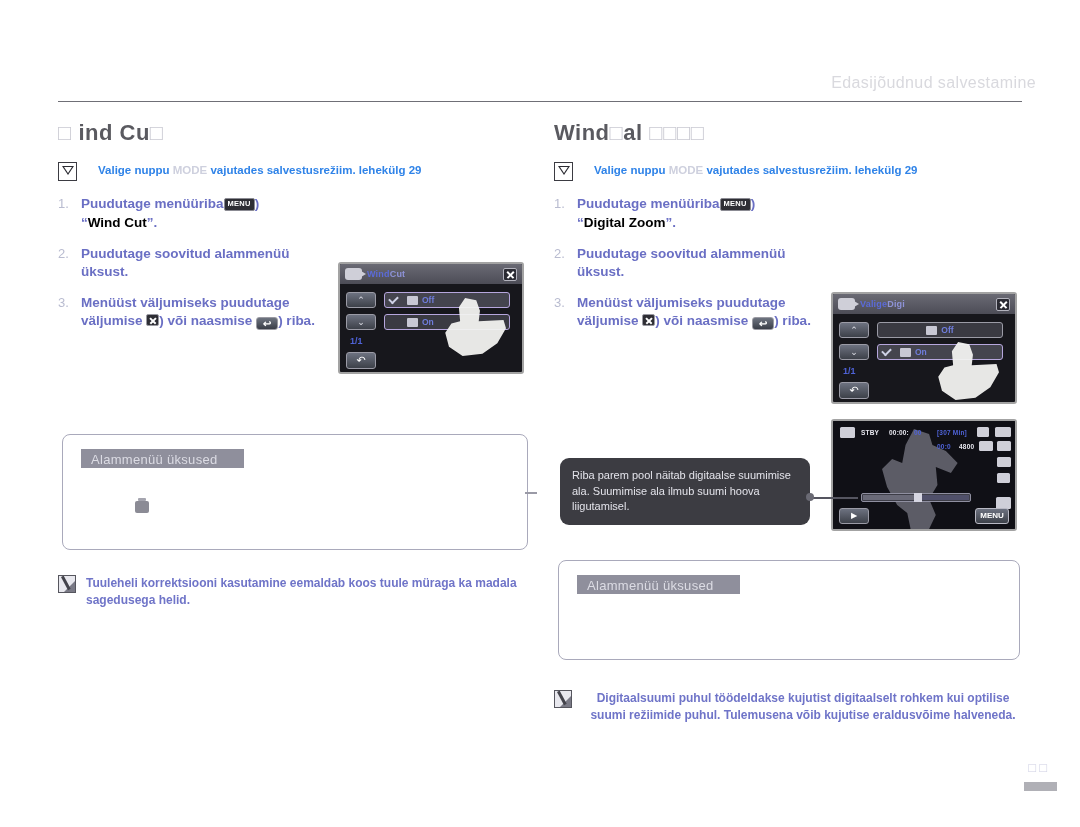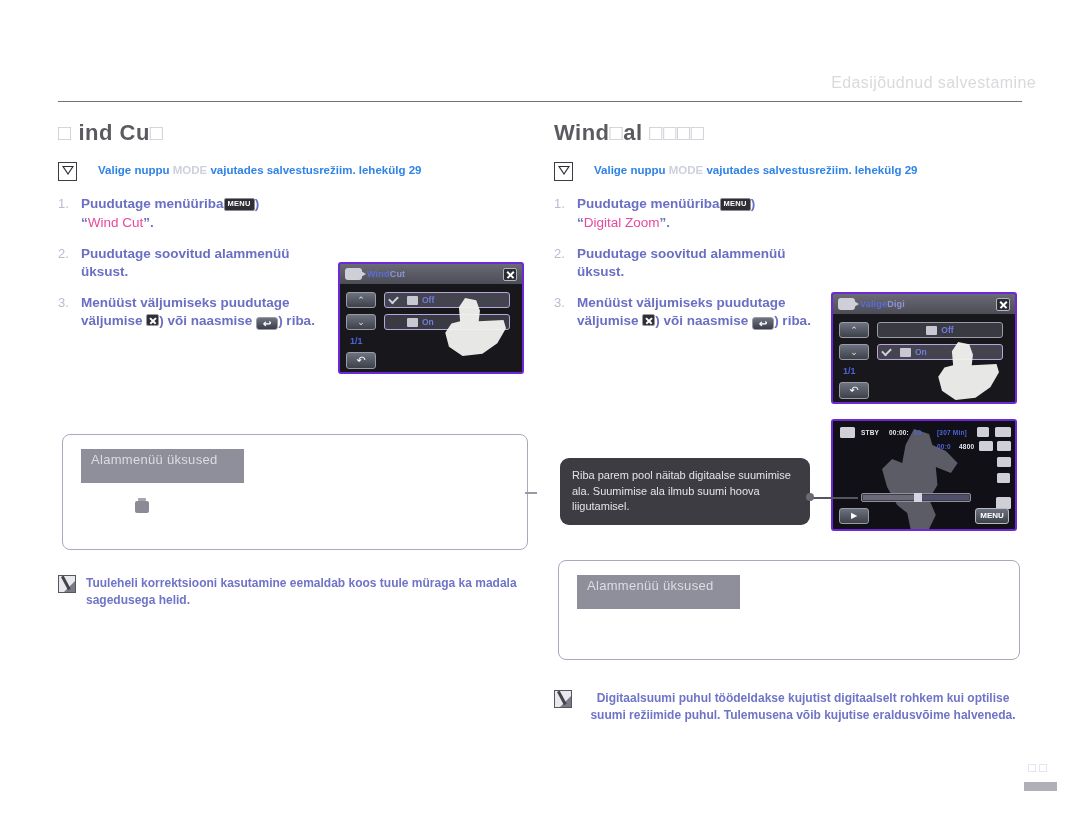--- a/index.html
+++ b/index.html
@@ -88,21 +88,21 @@
     font-size:11.5px; font-weight:bold; color:#2f83e8; line-height:1.3;
     padding-top:2px;
   }
   .mode-text .ghost { color:#ced0de; font-weight:bold; }
 
   
   .steps { margin-top:14px; width:270px; }
   .step { display:flex; gap:7px; margin-bottom:13px; }
   .step-num { color:#b9bcd0; font-size:13px; line-height:1.35; flex:0 0 16px; }
   .step-body { font-size:13.5px; line-height:1.35; color:#6a6fc4; font-weight:bold; }
-  .step-body .q { color:#ec4899; font-weight:normal;}
+  .step-body .q { color:#000000; font-weight:bold;}
   .step-body .qmark{ color:#6a6fc4; }
 
   .chip {
     display:inline-block;
     background:#2e2e34;
     color:#fff;
     font-size:7.5px;
     font-weight:bold;
     letter-spacing:.3px;
     padding:1px 3px 1px 3px;
@@ -136,21 +136,21 @@
     color:#fff;
     font-size:10px;
     text-align:center;
     line-height:12px;
   }
 
   
   .lcd {
     position:absolute;
     background:#17171c;
-    border:2px solid #6d28d9;
+    border:2px solid #a3a3a3;
     border-radius:3px;
     overflow:hidden;
   }
   .lcd-bar {
     height:20px;
     background:linear-gradient(#6a6a74,#4c4c56);
     display:flex; align-items:center;
     padding:0 5px;
     gap:5px;
   }
@@ -283,21 +283,21 @@
     position:absolute;
     border:1.5px solid #a9a9bb;
     border-radius:8px;
     background:#fff;
   }
   .subbox-head{
     position:absolute; left:18px; top:14px;
     background:#8f8f9c;
     color:#dcdce4;
     font-size:13px;
-    padding:3px 26px 16px 10px;
+    padding:3px 26px 1px 10px;
     letter-spacing:.3px;
   }
   .subbox-ic{
     position:absolute; left:72px; top:66px;
     width:14px;height:12px;
     background:#8b8b95;
     border-radius:2px;
   }
   .subbox-ic:after{
     content:"";position:absolute;left:3px;top:-3px;width:8px;height:3px;background:#a5a5af;border-radius:1px;

